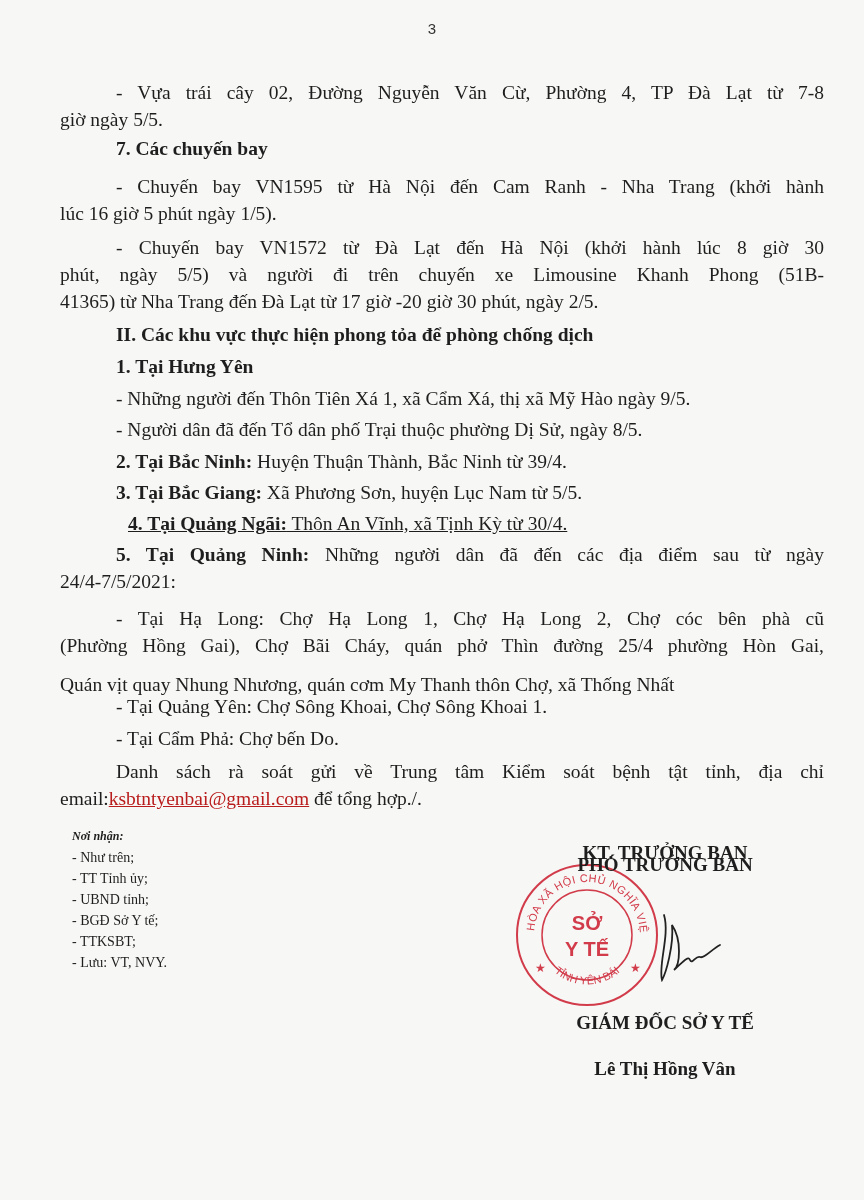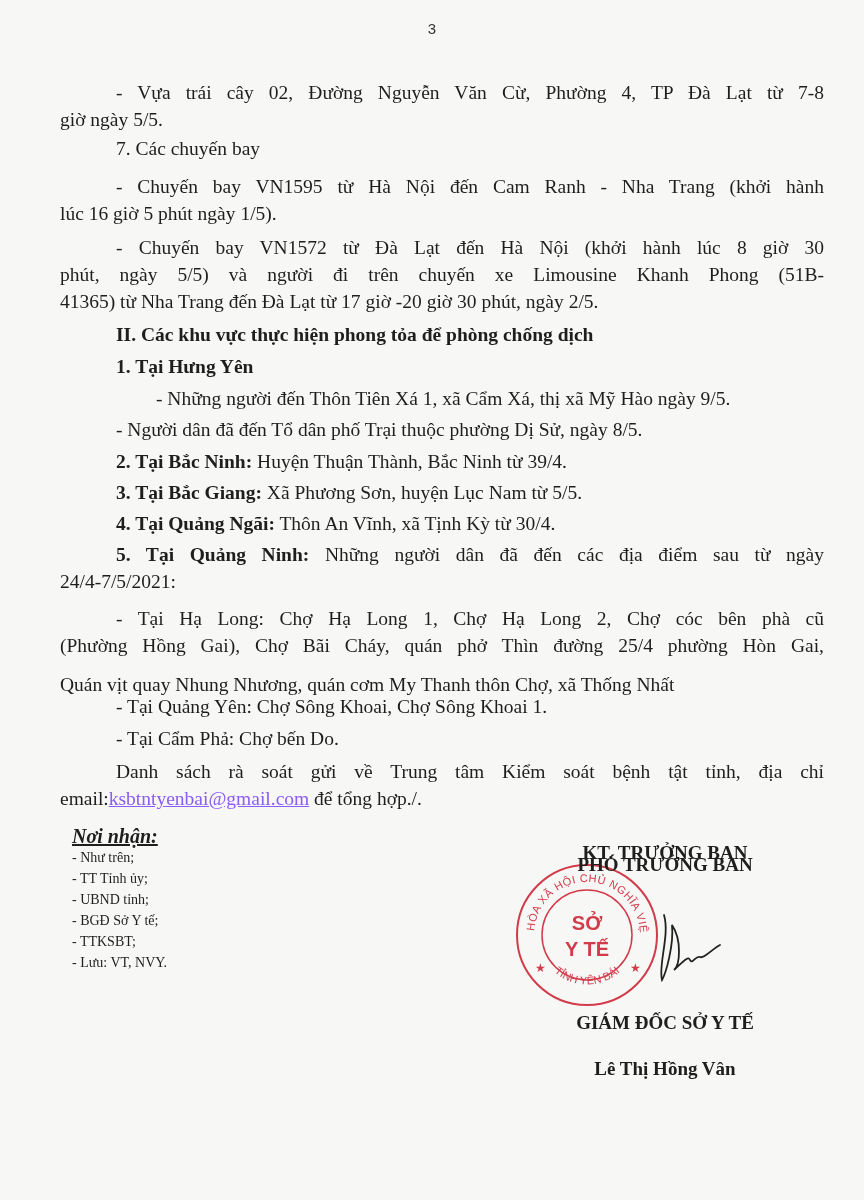--- a/index.html
+++ b/index.html
@@ -15,57 +15,57 @@
   }
   .body-text {
     position: absolute; left: 60px; width: 764px; font-size: 19.5px; line-height: 27px;
   }
   .line { position: absolute; white-space: nowrap; }
   .just { text-align: justify; text-align-last: justify; }
   b { font-weight: bold; }
   .recipients {
     position: absolute; left: 72px; top: 826px; font-size: 14px; line-height: 21px;
   }
-  .recipients .title { font-style: italic; font-weight: bold; font-size: 20px; text-decoration: underline; }
+  .recipients .title { font-style: italic; font-weight: bold; font-size: 12px; }
   .signature { position: absolute; left: 540px; top: 826px; width: 250px; text-align: center; font-weight: bold; font-size: 19px; }
   .sig-line { position: absolute; left: 0; width: 250px; text-align: center; white-space: nowrap; }
   .stamp { position: absolute; left: 512px; top: 860px; width: 150px; height: 150px; }
   .signature-scribble { position: absolute; left: 652px; top: 905px; width: 70px; height: 80px; }
-  a.email { color: #8b5cf6; text-decoration: underline; }
+  a.email { color: #b91c1c; text-decoration: underline; }
 </style>
 </head>
 <body>
 
 <div class="page-num">3</div>
 
 <div class="body-text">
   <div class="line just" style="top:79px;left:56px;width:708px;">- Vựa trái cây 02, Đường Nguyễn Văn Cừ, Phường 4, TP Đà Lạt từ 7-8</div>
   <div class="line" style="top:106px;left:0;">giờ ngày 5/5.</div>
 
-  <div class="line" style="top:135px;left:56px;font-weight:normal;">7. Các chuyến bay</div>
+  <div class="line" style="top:135px;left:56px;font-weight:bold;">7. Các chuyến bay</div>
 
   <div class="line just" style="top:173px;left:56px;width:708px;">- Chuyến bay VN1595 từ Hà Nội đến Cam Ranh - Nha Trang (khởi hành</div>
   <div class="line" style="top:200px;left:0;">lúc 16 giờ 5 phút ngày 1/5).</div>
 
   <div class="line just" style="top:234px;left:56px;width:708px;">- Chuyến bay VN1572 từ Đà Lạt đến Hà Nội (khởi hành lúc 8 giờ 30</div>
   <div class="line just" style="top:261px;left:0;width:764px;">phút, ngày 5/5) và người đi trên chuyến xe Limousine Khanh Phong (51B-</div>
   <div class="line" style="top:288px;left:0;">41365) từ Nha Trang đến Đà Lạt từ 17 giờ -20 giờ 30 phút, ngày 2/5.</div>
 
   <div class="line" style="top:321px;left:56px;font-weight:bold;">II. Các khu vực thực hiện phong tỏa để phòng chống dịch</div>
   <div class="line" style="top:353px;left:56px;font-weight:bold;">1. Tại Hưng Yên</div>
-  <div class="line" style="top:385px;left:56px;margin-left:40px;">- Những người đến Thôn Tiên Xá 1, xã Cẩm Xá, thị xã Mỹ Hào ngày 9/5.</div>
+  <div class="line" style="top:385px;left:56px;">- Những người đến Thôn Tiên Xá 1, xã Cẩm Xá, thị xã Mỹ Hào ngày 9/5.</div>
   <div class="line" style="top:416px;left:56px;text-align:right;">- Người dân đã đến Tổ dân phố Trại thuộc phường Dị Sử, ngày 8/5.</div>
 
   <div class="line" style="top:448px;left:56px;">
     <b>2. Tại Bắc Ninh:</b><span> Huyện Thuận Thành, Bắc Ninh từ 39/4.</span>
   </div>
   <div class="line" style="top:479px;left:56px;">
     <b>3. Tại Bắc Giang:</b><span> Xã Phương Sơn, huyện Lục Nam từ 5/5.</span>
   </div>
-  <div class="line" style="top:510px;left:56px;">
+  <div class="line" style="top:510px;left:68px;text-decoration:underline;">
     <b>4. Tại Quảng Ngãi:</b><span> Thôn An Vĩnh, xã Tịnh Kỳ từ 30/4.</span>
   </div>
 
   <div class="line just" style="top:541px;left:56px;width:708px;">
     <b>5. Tại Quảng Ninh:</b><span> Những người dân đã đến các địa điểm sau từ ngày</span>
   </div>
   <div class="line" style="top:568px;left:0;">24/4-7/5/2021:</div>
 
   <div class="line just" style="top:605px;left:56px;width:708px;">- Tại Hạ Long: Chợ Hạ Long 1, Chợ Hạ Long 2, Chợ cóc bên phà cũ</div>
   <div class="line just" style="top:632px;left:0;width:764px;">(Phường Hồng Gai), Chợ Bãi Cháy, quán phở Thìn đường 25/4 phường Hòn Gai,</div>

